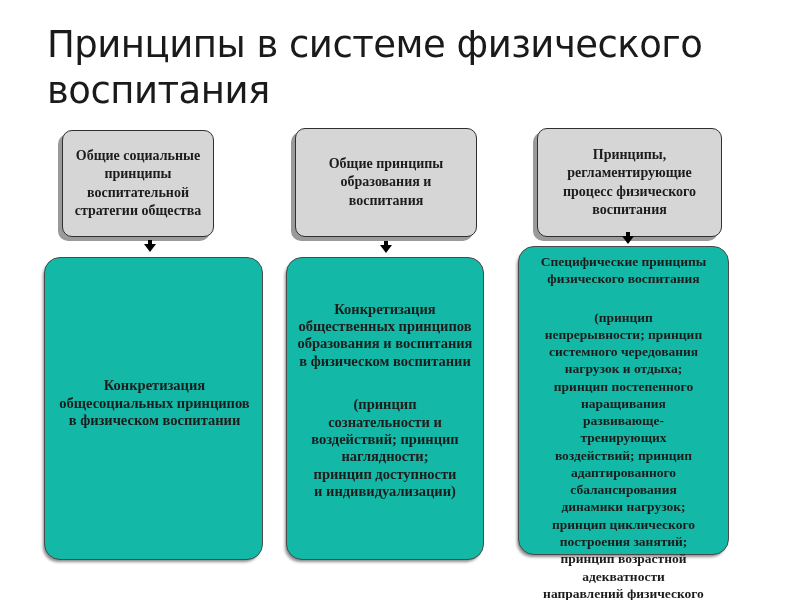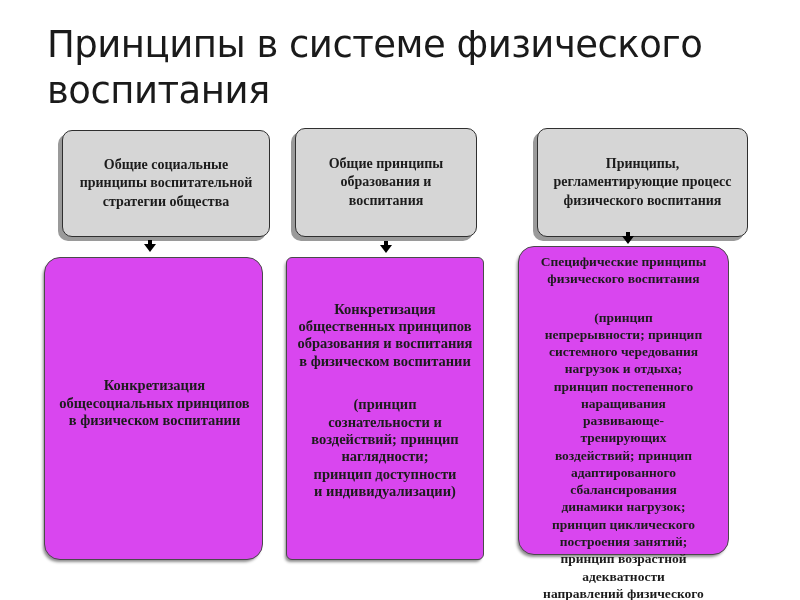--- a/index.html
+++ b/index.html
@@ -13,36 +13,36 @@
     font-weight:400;font-size:37px;line-height:1.24;letter-spacing:-0.5px;
     color:#1a1a1a;white-space:pre-line;
   }
   .hdr{
     position:absolute;background:#d6d6d6;border:1.6px solid #2f2f2f;border-radius:10px;
     box-shadow:-4px 4px 0 #9a9a9a;
     display:flex;align-items:center;justify-content:center;text-align:center;
     font-weight:bold;font-size:14px;line-height:1.3;color:#1c1c1c;
     padding:6px 10px;box-sizing:border-box;
   }
-  #hdr1{left:62px;top:130px;width:208px;height:107px;}
+  #hdr1{left:62px;top:130px;width:152px;height:107px;}
   #hdr2{left:295px;top:128px;width:182px;height:109px;}
-  #hdr3{left:537px;top:128px;width:211px;height:109px;text-align:center;}
+  #hdr3{left:537px;top:128px;width:185px;height:109px;text-align:center;}
   .arrow{position:absolute;width:14px;height:12px;line-height:0;}
   #arr1{left:143px;top:240px;}
   #arr2{left:379px;top:241px;}
   #arr3{left:621px;top:232px;}
   .bodybox{
-    position:absolute;background:#d946ef;border:1.4px solid #4a4a4a;border-radius:16px;
+    position:absolute;background:#14b8a6;border:1.4px solid #4a4a4a;border-radius:16px;
     box-shadow:-2px 3px 3px -1px rgba(0,0,0,0.45);
     display:flex;flex-direction:column;justify-content:center;text-align:center;
     font-weight:bold;color:#1c1c1c;
     padding:10px 8px;box-sizing:border-box;
   }
   #body1{left:44px;top:257px;width:219px;height:303px;font-size:14.5px;line-height:1.2;padding-left:10px;}
-  #body2{left:286px;top:257px;width:198px;height:303px;font-size:14.5px;line-height:1.2;border-radius:6px;}
+  #body2{left:286px;top:257px;width:198px;height:303px;font-size:14.5px;line-height:1.2;}
   #body3{left:518px;top:246px;width:211px;height:309px;font-size:13.5px;line-height:1.28;justify-content:flex-start;padding-top:6px;}
   .body-heading{margin:0 0 10px;}
   #body3 .body-heading{margin:0 0 5px;}
   .body-detail{margin:16px;}
 </style>
 </head>
 <body>
 
 <div class="slide">
 

